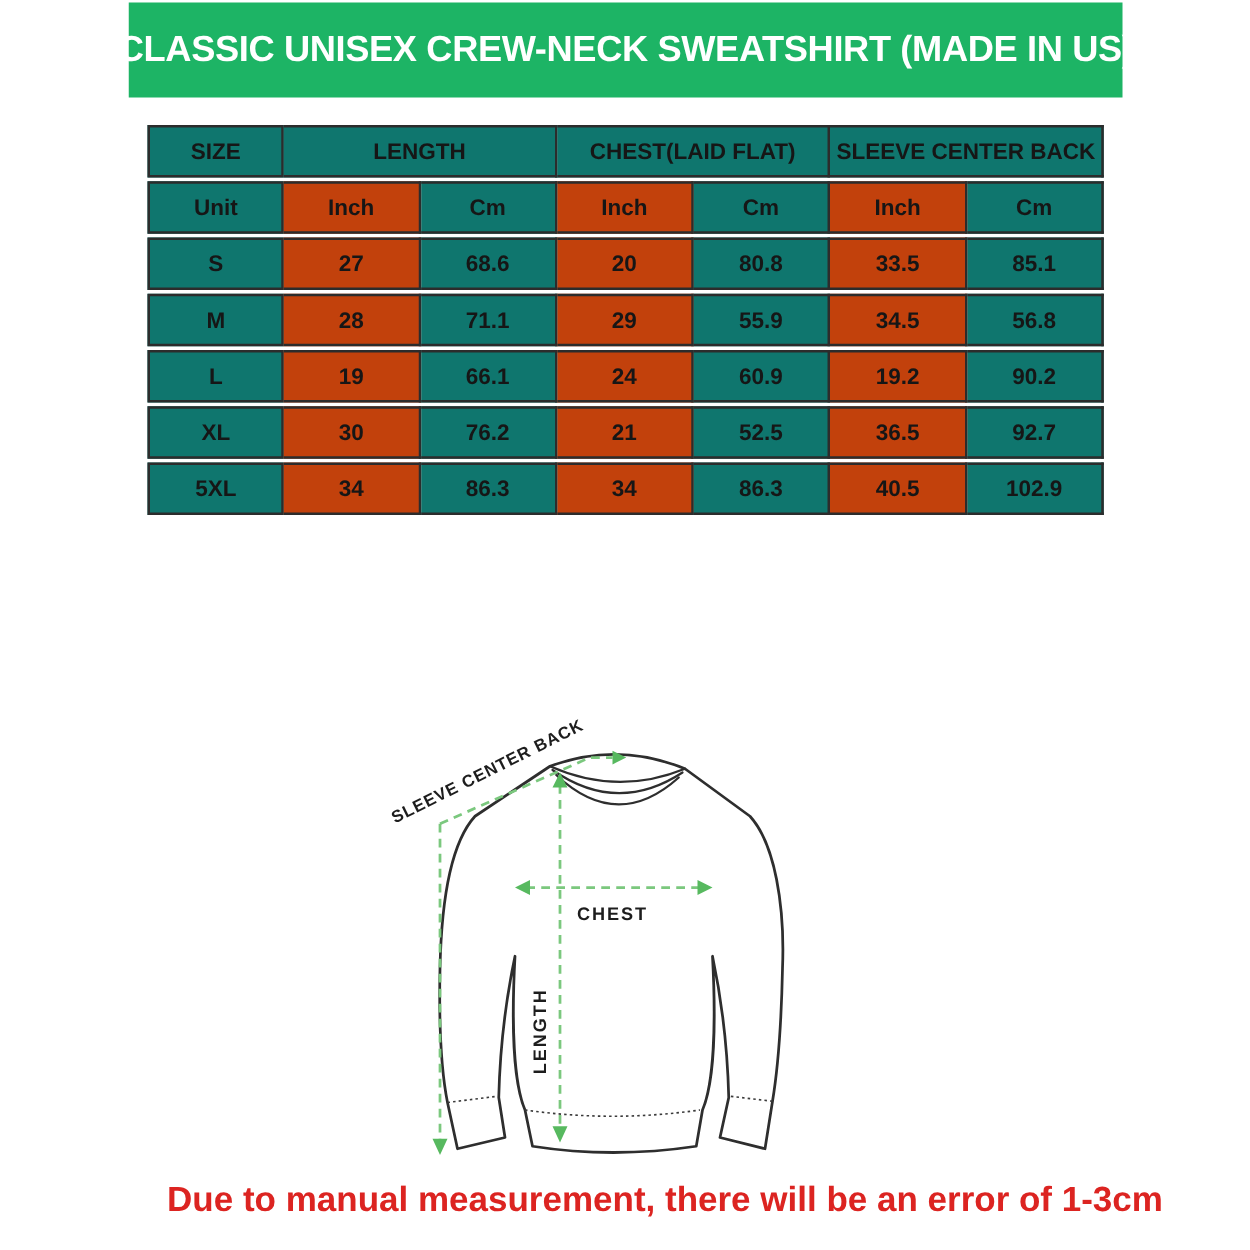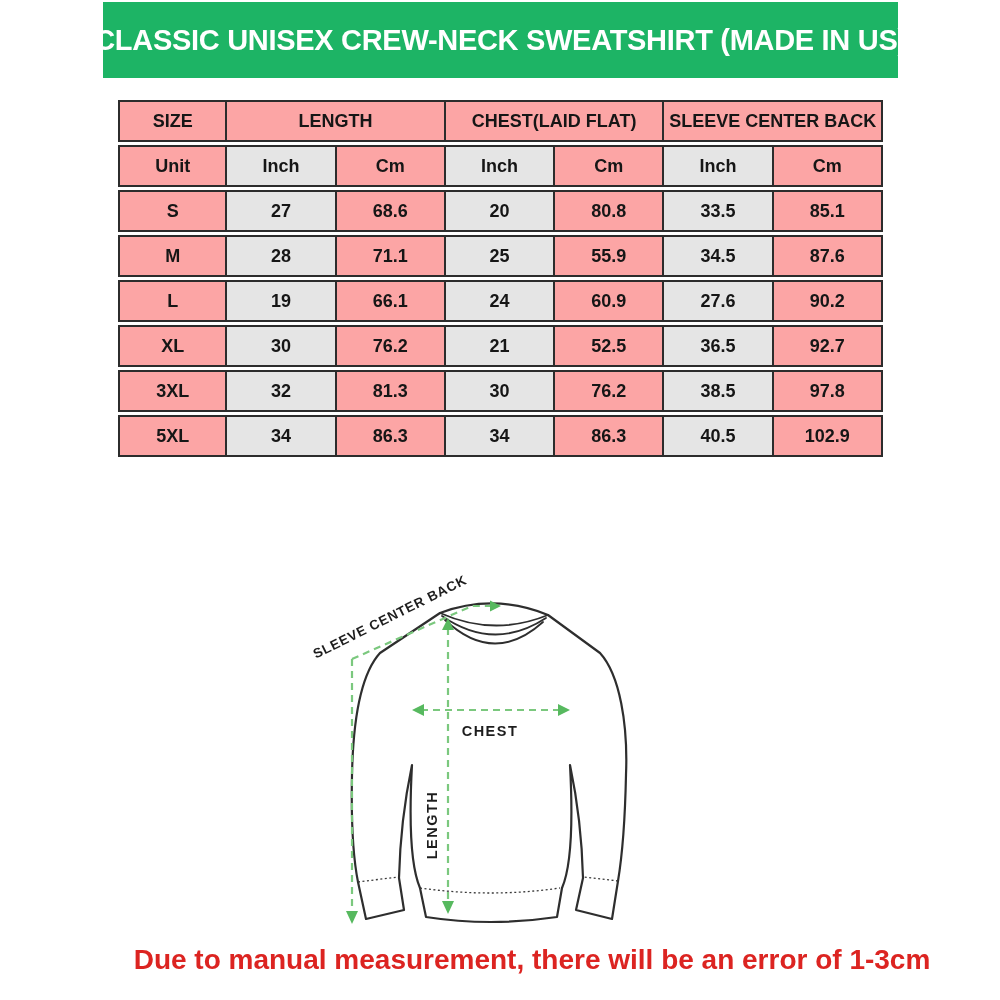--- a/index.html
+++ b/index.html
@@ -11,22 +11,22 @@
           display:flex;align-items:center;justify-content:center;}
   .banner .title{color:#ffffff;font-weight:700;font-size:29px;letter-spacing:-0.3px;white-space:nowrap;}
 
   
   table.chart{position:absolute;left:118px;top:97px;width:765px;
               table-layout:fixed;border-collapse:separate;border-spacing:0 3px;}
   table.chart td{height:38px;padding:0;text-align:center;vertical-align:middle;
                  font-weight:700;font-size:18px;color:#161616;
                  border:2px solid #2c2c2c;}
   table.chart td + td{border-left:none;}
-  table.chart td.gray{background:#fca5a5;margin-left:12px;}
-  table.chart td.white{background:#e5e5e5;}
+  table.chart td.gray{background:#0f766e;margin-left:12px;}
+  table.chart td.white{background:#c2410c;}
   table.chart tr.group-row td{font-size:18px;}
 
   
   svg.diagram{position:absolute;left:300px;top:575px;}
 
   
   .note{position:absolute;left:0;top:944px;width:1000px;text-align:center;
         font-weight:700;font-size:28px;padding-left:32px;}
 </style>
 </head>
@@ -63,51 +63,42 @@
           <td class="gray">68.6</td>
           <td class="white">20</td>
           <td class="gray">80.8</td>
           <td class="white">33.5</td>
           <td class="gray">85.1</td>
         </tr>
         <tr>
           <td class="gray">M</td>
           <td class="white">28</td>
           <td class="gray">71.1</td>
-          <td class="white">25</td>
+          <td class="white">29</td>
           <td class="gray">55.9</td>
           <td class="white">34.5</td>
-          <td class="gray">87.6</td>
+          <td class="gray">56.8</td>
         </tr>
         <tr>
           <td class="gray">L</td>
           <td class="white">19</td>
           <td class="gray">66.1</td>
           <td class="white">24</td>
           <td class="gray">60.9</td>
-          <td class="white">27.6</td>
+          <td class="white">19.2</td>
           <td class="gray">90.2</td>
         </tr>
         <tr>
           <td class="gray">XL</td>
           <td class="white">30</td>
           <td class="gray">76.2</td>
           <td class="white">21</td>
           <td class="gray">52.5</td>
           <td class="white">36.5</td>
           <td class="gray">92.7</td>
-        </tr>
-        <tr>
-          <td class="gray">3XL</td>
-          <td class="white">32</td>
-          <td class="gray">81.3</td>
-          <td class="white">30</td>
-          <td class="gray">76.2</td>
-          <td class="white">38.5</td>
-          <td class="gray">97.8</td>
         </tr>
         <tr>
           <td class="gray">5XL</td>
           <td class="white">34</td>
           <td class="gray">86.3</td>
           <td class="white">34</td>
           <td class="gray">86.3</td>
           <td class="white">40.5</td>
           <td class="gray">102.9</td>
         </tr>

